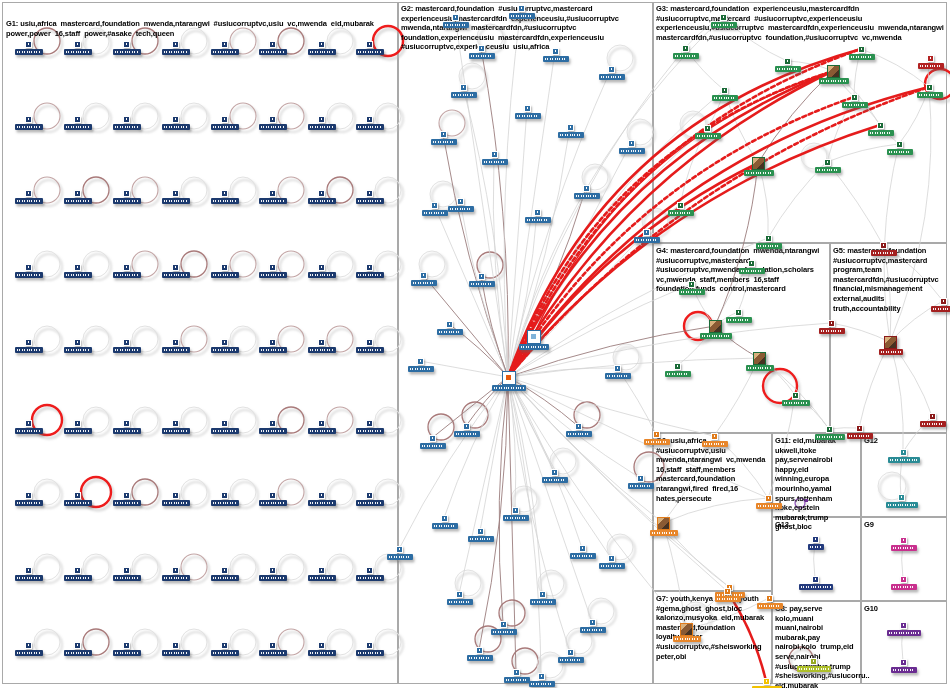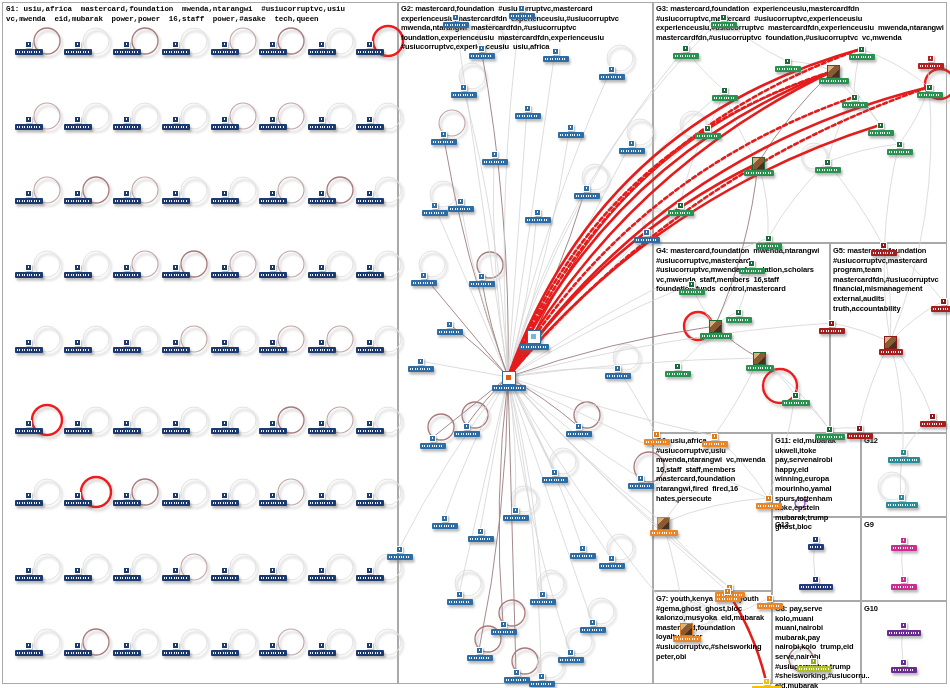--- a/index.html
+++ b/index.html
@@ -720,21 +720,21 @@
       <div class="tiny" style="left: 805px; top: 499px; background: rgb(106, 44, 145);"></div>
       <div class="nsq" style="left: 900px; top: 449px; background: radial-gradient(circle at 50% 45%, rgba(255, 255, 255, 0.95) 0px, rgba(255, 255, 255, 0.95) 0.8px, rgb(42, 140, 150) 1px);"></div>
       <div class="chip" style="left: 904px; top: 457px; width: 32px; background: rgb(42, 140, 150);"></div>
       <div class="nsq" style="left: 898px; top: 494px; background: radial-gradient(circle at 50% 45%, rgba(255, 255, 255, 0.95) 0px, rgba(255, 255, 255, 0.95) 0.8px, rgb(42, 140, 150) 1px);"></div>
       <div class="chip" style="left: 902px; top: 502px; width: 32px; background: rgb(42, 140, 150);"></div>
       <div class="nsq" style="left: 812px; top: 536px; background: radial-gradient(circle at 50% 45%, rgba(255, 255, 255, 0.95) 0px, rgba(255, 255, 255, 0.95) 0.8px, rgb(35, 58, 125) 1px);"></div>
       <div class="chip" style="left: 816px; top: 544px; width: 16px; background: rgb(35, 58, 125);"></div>
       <div class="nsq" style="left: 812px; top: 576px; background: radial-gradient(circle at 50% 45%, rgba(255, 255, 255, 0.95) 0px, rgba(255, 255, 255, 0.95) 0.8px, rgb(35, 58, 125) 1px);"></div>
       <div class="chip" style="left: 816px; top: 584px; width: 34px; background: rgb(35, 58, 125);"></div>
     </div>
-<div class="ghead" style="left: 6px; top: 5px; width: 386px; font-family: Liberation Mono, monospace;">G1: usiu,africa  mastercard,foundation  mwenda,ntarangwi  #usiucorruptvc,usiu  vc,mwenda  eid,mubarak  power,power  16,staff  power,#asake  tech,queen</div>
+<div class="ghead" style="left: 6px; top: 19px; width: 386px;">G1: usiu,africa  mastercard,foundation  mwenda,ntarangwi  #usiucorruptvc,usiu  vc,mwenda  eid,mubarak  power,power  16,staff  power,#asake  tech,queen</div>
     <div class="ghead" style="left: 401px; top: 4px; width: 250px;">G2: mastercard,foundation  #usiucorruptvc,mastercard  experienceusiu,mastercardfdn  experienceusiu,#usiucorruptvc  mwenda,ntarangwi  mastercardfdn,#usiucorruptvc  foundation,experienceusiu  mastercardfdn,experienceusiu  #usiucorruptvc,experienceusiu  usiu,africa</div>
     <div class="ghead" style="left: 656px; top: 4px; width: 290px;">G3: mastercard,foundation  experienceusiu,mastercardfdn  #usiucorruptvc,mastercard  #usiucorruptvc,experienceusiu  experienceusiu,#usiucorruptvc  mastercardfdn,experienceusiu  mwenda,ntarangwi  mastercardfdn,#usiucorruptvc  foundation,#usiucorruptvc  vc,mwenda</div>
     <div class="ghead" style="left: 656px; top: 246px; width: 170px;">G4: mastercard,foundation  mwenda,ntarangwi  #usiucorruptvc,mastercard  #usiucorruptvc,mwenda  foundation,scholars  vc,mwenda  staff,members  16,staff  foundation,funds  control,mastercard</div>
     <div class="ghead" style="left: 833px; top: 246px; width: 112px;">G5: mastercard,foundation  #usiucorruptvc,mastercard  program,team  mastercardfdn,#usiucorruptvc  financial,mismanagement  external,audits  truth,accountability</div>
     <div class="ghead" style="left: 656px; top: 436px; width: 113px;">G6: usiu,africa  #usiucorruptvc,usiu  mwenda,ntarangwi  vc,mwenda  16,staff  staff,members  mastercard,foundation  ntarangwi,fired  fired,16  hates,persecute</div>
     <div class="ghead" style="left: 656px; top: 594px; width: 113px;">G7: youth,kenya  smart,youth  #gema,ghost  ghost,bloc  kalonzo,musyoka  eid,mubarak  mastercard,foundation  loyalty,sinner  #usiucorruptvc,#sheisworking  peter,obi</div>
     <div class="ghead" style="left: 775px; top: 604px; width: 84px;">G8: pay,serve  kolo,muani  muani,nairobi  mubarak,pay  nairobi,kolo  trump,eid  serve,nairobi  #usiucorruptvc,trump  #sheisworking,#usiucorru..  eid,mubarak</div>
     <div class="ghead" style="left: 864px; top: 520px; width: 80px;">G9</div>
     <div class="ghead" style="left: 864px; top: 604px; width: 80px;">G10</div>
     <div class="ghead" style="left: 775px; top: 436px; width: 84px;">G11: eid,mubarak  ukweli,itoke  pay,servenairobi  happy,eid  winning,europa  mourinho,yamal  spurs,tottenham  itoke,epstein  mubarak,trump  ghost,bloc</div>

